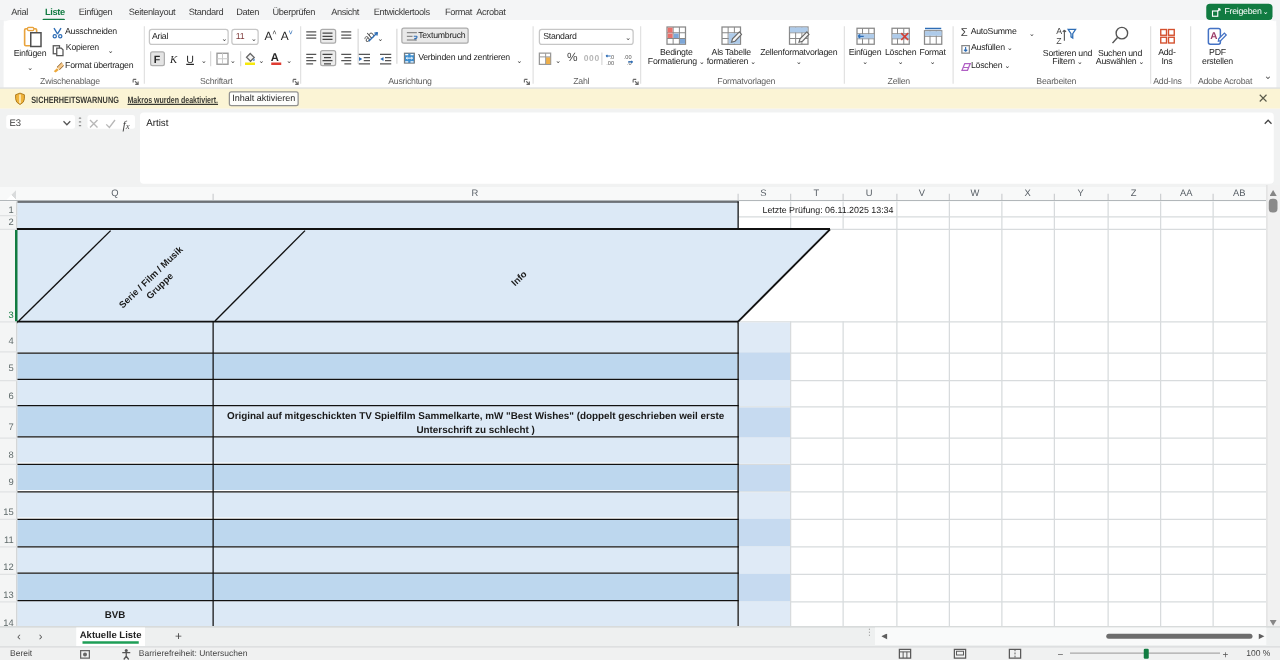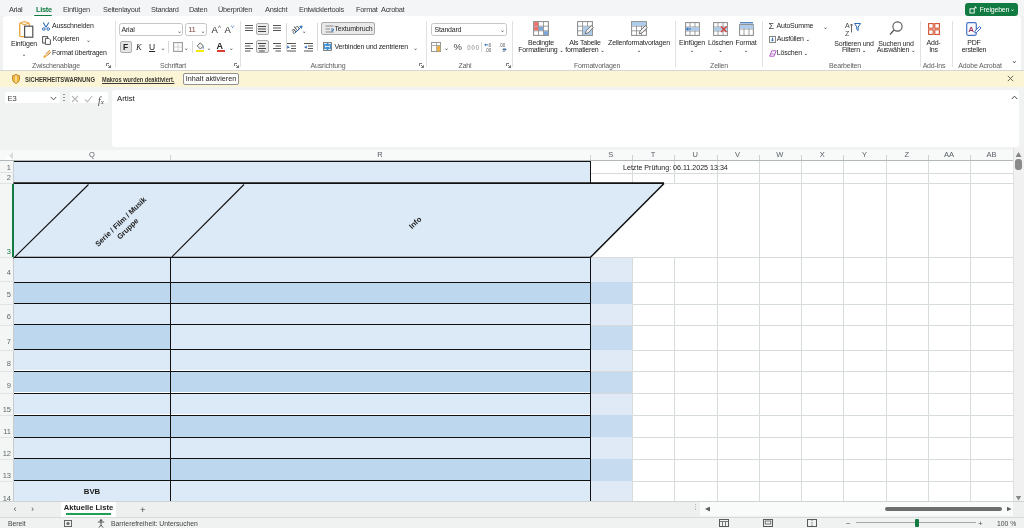--- a/index.html
+++ b/index.html
@@ -428,21 +428,21 @@
  <div class="ab" style="left:590.6px;top:165.3px;width:41.3px;height:23.7px;background:#c6daf0;"></div>
  <div class="ab" style="left:590.6px;top:189.5px;width:41.3px;height:21.2px;background:#dfeaf6;"></div>
  <div class="ab" style="left:590.6px;top:211.2px;width:41.3px;height:21.2px;background:#c6daf0;"></div>
  <div class="ab" style="left:590.6px;top:232.9px;width:41.3px;height:21.8px;background:#dfeaf6;"></div>
  <div class="ab" style="left:590.6px;top:254.7px;width:41.3px;height:21.7px;background:#c6daf0;"></div>
  <div class="ab" style="left:590.6px;top:276.4px;width:41.3px;height:21.9px;background:#dfeaf6;"></div>
  <div class="ab" style="left:590.6px;top:298.3px;width:41.3px;height:22px;background:#c6daf0;"></div>
  <div class="ab" style="left:590.6px;top:320.3px;width:41.3px;height:20px;background:#dfeaf6;"></div>
 
  <div class="ab" style="left:13.5px;top:0;width:577.6px;height:23px;background:#dce9f6;border-top:1.6px solid #111;border-right:1.6px solid #111;"></div>
- <div class="ab" style="left:623px;top:3.2px;font-size:7.1px;color:#1a1a1a;white-space:nowrap;">Letzte Prüfung: 06.11.2025 13:34</div>
+ <div class="ab" style="left:610px;top:3.2px;font-size:7.1px;color:#1a1a1a;white-space:nowrap;">Letzte Prüfung: 06.11.2025 13:34</div>
 
  <svg class="ic" style="left:0;top:0;" width="1013" height="340.3" viewBox="0 0 1013 340.3">
   <polygon points="13.5,23 664,23 590.5,96.7 13.5,96.7" fill="#dce9f6"></polygon>
   <line x1="13.5" y1="22.2" x2="664" y2="22.2" stroke="#111" stroke-width="1.7"></line>
   <line x1="664" y1="22.5" x2="590.5" y2="96.3" stroke="#111" stroke-width="1.5"></line>
   <line x1="13.5" y1="96.7" x2="590.8" y2="96.7" stroke="#111" stroke-width="2"></line>
   <line x1="15" y1="95.8" x2="88.5" y2="23.5" stroke="#111" stroke-width="1.1"></line>
   <line x1="172" y1="95.8" x2="244" y2="23.5" stroke="#111" stroke-width="1.1"></line>
   <g font-size="7.5" font-weight="bold" fill="#1a1a1a" text-anchor="middle">
    <text x="0" y="0" transform="translate(122.5,62.5) rotate(-44)">Serie / Film / Musik</text>
@@ -473,20 +473,21 @@
  <div class="ab" style="left:13.5px;top:210.2px;width:577.6px;height:1px;background:#111;"></div>
  <div class="ab" style="left:13.5px;top:231.9px;width:577.6px;height:1px;background:#111;"></div>
  <div class="ab" style="left:13.5px;top:254.2px;width:577.6px;height:1px;background:#111;"></div>
  <div class="ab" style="left:13.5px;top:275.9px;width:577.6px;height:1px;background:#111;"></div>
  <div class="ab" style="left:13.5px;top:297.8px;width:577.6px;height:1px;background:#111;"></div>
  <div class="ab" style="left:13.5px;top:319.8px;width:577.6px;height:1px;background:#111;"></div>
 
  <div class="ab" style="left:170px;top:96.7px;width:1.2px;height:243.6px;background:#111;"></div>
  <div class="ab" style="left:589.6px;top:97.7px;width:1.6px;height:242.6px;background:#111;"></div>
 
+ <div class="ab" style="left:171px;top:167.6px;width:419px;font-size:7.9px;font-weight:bold;color:#1a1a1a;text-align:center;line-height:10.4px;">Original auf mitgeschickten TV Spielfilm Sammelkarte, mW "Best Wishes" (doppelt geschrieben weil erste<br>Unterschrift zu schlecht )</div>
 
  <div class="ab" style="left:13.5px;top:326.3px;width:157px;font-size:7.8px;font-weight:bold;color:#1a1a1a;text-align:center;">BVB</div>
 </div>
 
 <div class="ab" style="left:1013px;top:148px;width:11px;height:353px;background:#f1f1f1;border-left:1px solid #e0e0e0;"></div>
 <div class="ab" style="left:1015.5px;top:152px;width:6px;height:5px;background:#868686;clip-path:polygon(50% 0,100% 100%,0 100%);"></div>
 <div class="ab" style="left:1015px;top:159px;width:7px;height:11px;background:#8a8a8a;border-radius:3px;"></div>
 <div class="ab" style="left:1015.5px;top:495.5px;width:6px;height:5px;background:#868686;clip-path:polygon(0 0,100% 0,50% 100%);"></div>
 
 <div class="ab" style="left:0;top:501px;width:1024px;height:16px;background:#eef0f0;border-top:1px solid #d0d3d4;"></div>

